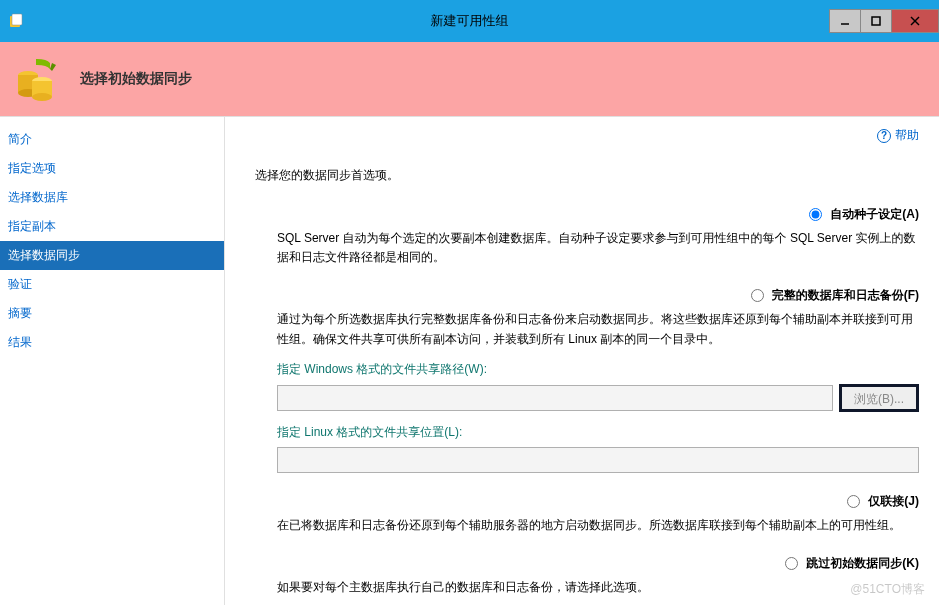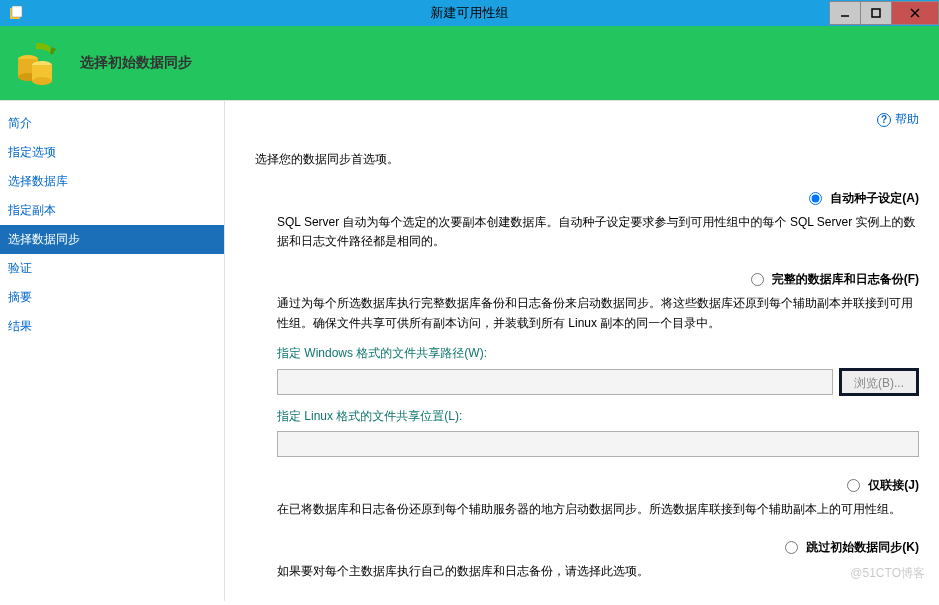--- a/index.html
+++ b/index.html
@@ -1,25 +1,25 @@
 <!DOCTYPE html>
 <html><head>
 <meta charset="utf-8">
 <style>
 * { margin: 0; padding: 0; box-sizing: border-box; font-family: "Microsoft YaHei", "Segoe UI", Tahoma, sans-serif; }
 body { width: 939px; height: 605px; overflow: hidden; background: #fff; font-size: 12px; color: #333; }
 
-.titlebar { height: 26px; background: #1ba1e2; display: flex; align-items: center; position: relative; }
+.titlebar { height: 42px; background: #1ba1e2; display: flex; align-items: center; position: relative; }
 .titlebar-icon { width: 16px; height: 16px; margin-left: 8px; }
 .titlebar-title { position: absolute; left: 0; right: 0; text-align: center; font-size: 13px; color: #000; }
 .win-controls { margin-left: auto; display: flex; }
 .win-btn { width: 32px; height: 24px; display: flex; align-items: center; justify-content: center; background: #c8c8c8; border: 1px solid #888; margin-left: -1px; font-size: 12px; cursor: default; }
 .win-btn.close { background: #c75050; color: #fff; width: 48px; }
 
-.header { height: 75px; background: #22c55e; border-bottom: 1px solid #e0e0e0; display: flex; align-items: center; padding: 0 20px 0 12px; }
+.header { height: 75px; background: #fca5a5; border-bottom: 1px solid #e0e0e0; display: flex; align-items: center; padding: 0 20px 0 12px; }
 .header-icon { width: 48px; height: 48px; margin-right: 20px; }
 .header-title { font-size: 14px; font-weight: bold; color: #333; }
 
 .body { display: flex; height: calc(605px - 30px - 75px); }
 
 .sidebar { width: 225px; border-right: 1px solid #e0e0e0; padding-top: 8px; }
 .sidebar-item { padding: 6px 8px; color: #0066cc; cursor: pointer; font-size: 12px; }
 .sidebar-item.selected { background: #1a6fb8; color: #fff; }
 
 .content { flex: 1; padding: 16px 20px 0 30px; position: relative; overflow: hidden; }

